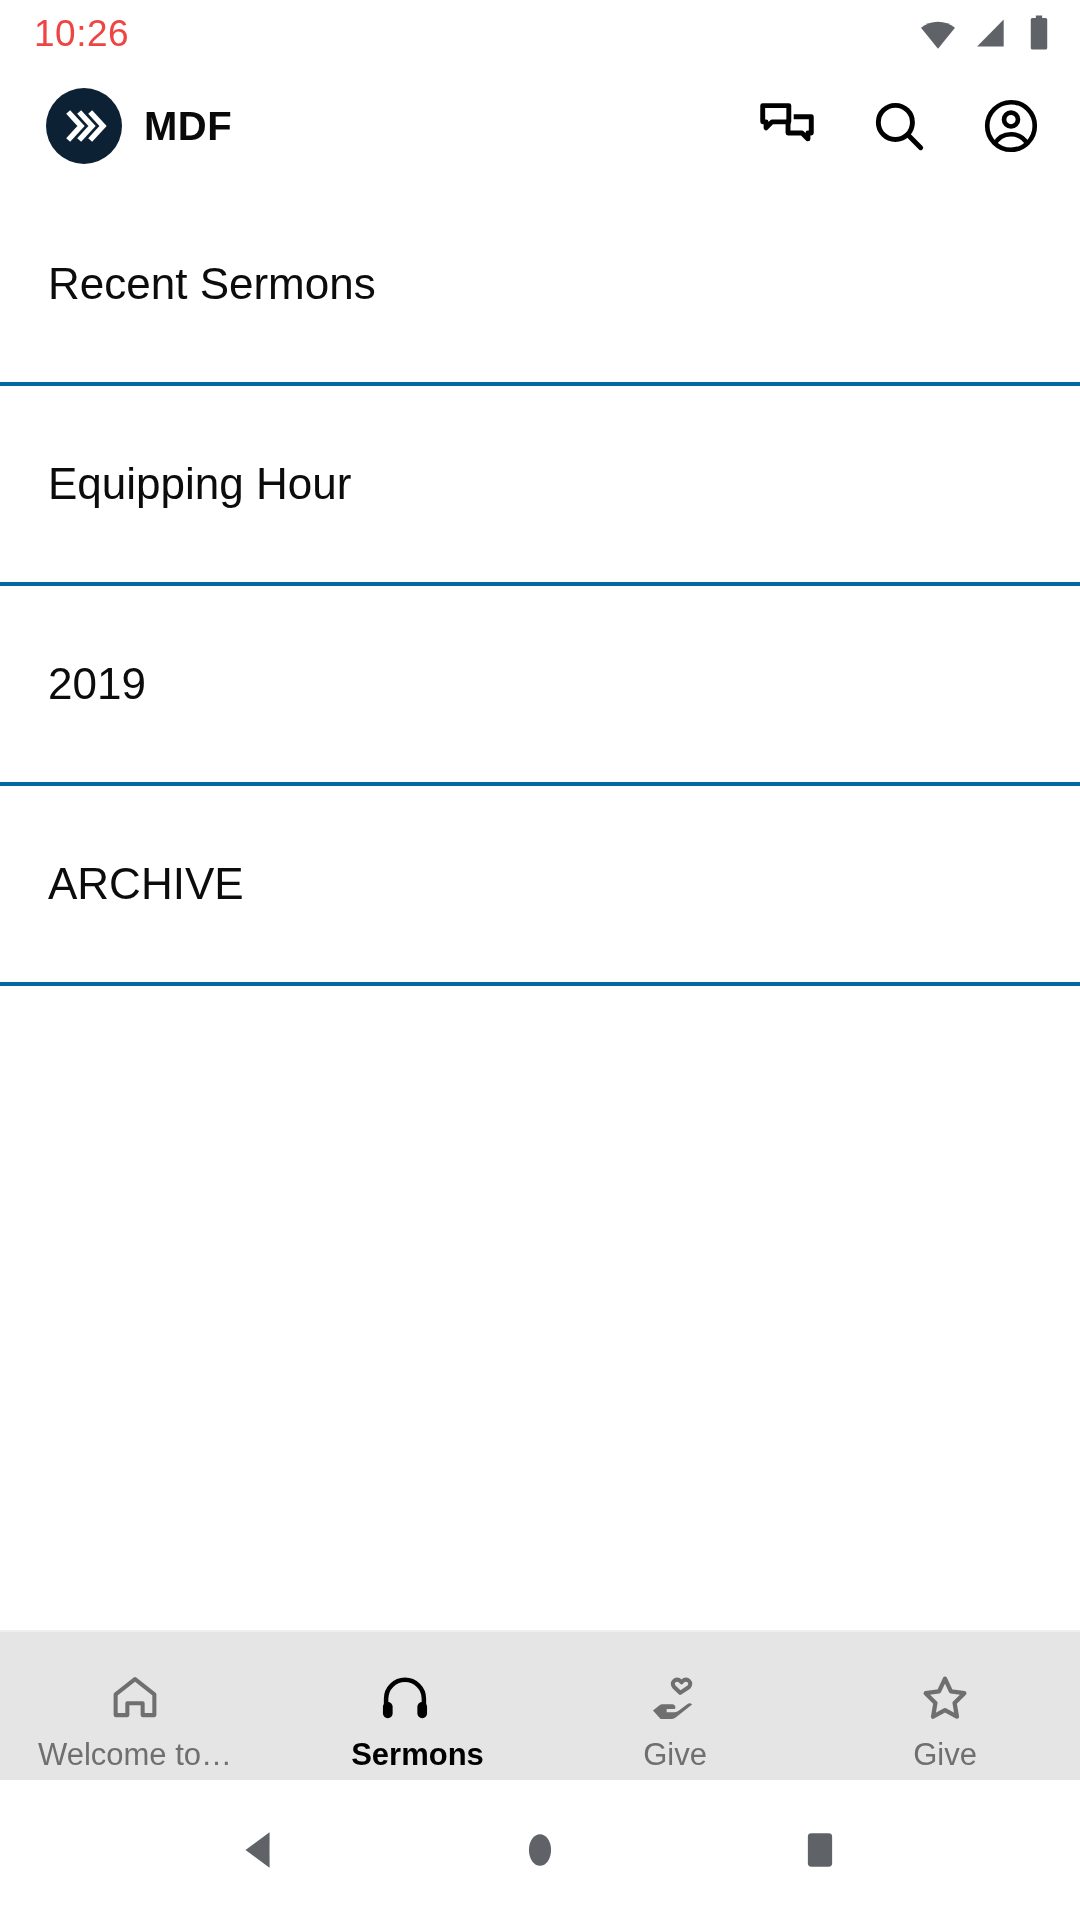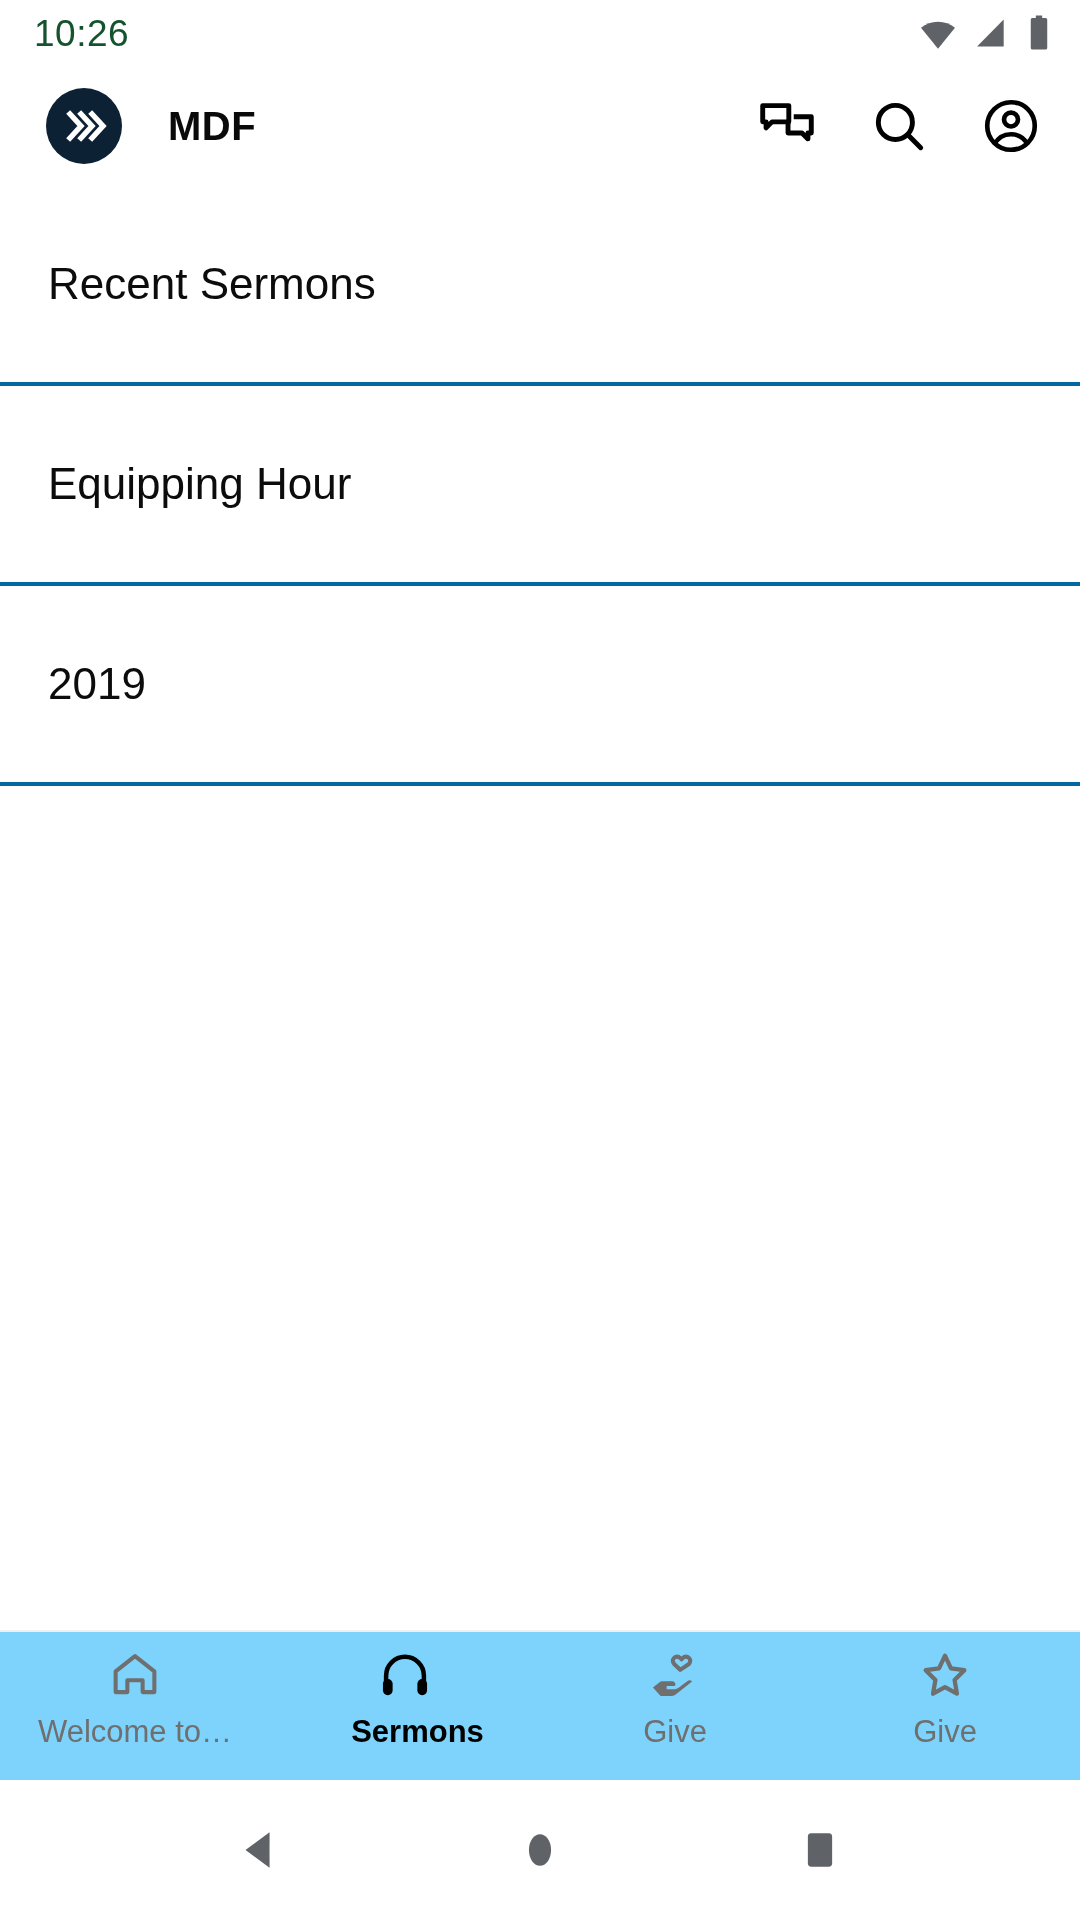--- a/index.html
+++ b/index.html
@@ -10,55 +10,55 @@
     overflow:hidden;
   }
   #phone { position:relative; width:1080px; height:1920px; background:#fff; display:flex; flex-direction:column; }
 
   
   .statusbar {
     height:66px; flex:0 0 66px;
     display:flex; align-items:center; justify-content:space-between;
     padding:0 26px 0 34px;
   }
-  .status-time { font-size:37px; color:#14532d; letter-spacing:.5px; line-height:1; }
+  .status-time { font-size:37px; color:#ef4444; letter-spacing:.5px; line-height:1; }
   .status-icons { display:flex; align-items:center; gap:14px; }
   .status-icons svg { display:block; }
 
   
   .appbar {
     height:120px; flex:0 0 120px;
     display:flex; align-items:center; justify-content:space-between;
     padding:0 30px 0 46px;
   }
   .brand { display:flex; align-items:center; gap:22px; }
   .logo { width:76px; height:76px; border-radius:50%; background:#0d2135; display:flex; align-items:center; justify-content:center; }
   .logo svg { display:block; }
-  .brand-name { font-size:40px; font-weight:bold; color:#0a0a0a; letter-spacing:.5px;margin-left:24px; }
+  .brand-name { font-size:40px; font-weight:bold; color:#0a0a0a; letter-spacing:.5px; }
   .appbar-actions { display:flex; align-items:center; gap:34px; }
   .act-btn { width:78px; height:78px; display:flex; align-items:center; justify-content:center; }
   .act-btn svg { display:block; }
 
   
   .list-area { flex:1 1 auto; position:relative; }
   .list-row {
     height:200px;
     display:flex; align-items:center;
     padding:0 48px;
     border-bottom:4px solid #0369a1;
   }
   .list-row-label { font-size:44px; color:#0c0c0c; line-height:1.1; }
   .list-filler { border:0; }
 
   
   .bottomnav {
     flex:0 0 150px; height:150px;
     border-top:2px solid #efefef;
-    display:flex; align-items:flex-start;
-    background:#7dd3fc;
+    display:flex; align-items:flex-end;
+    background:#e5e5e5;
   }
   .nav-item {
     flex:1 1 0; min-width:0;
     display:flex; flex-direction:column;
     align-items:center; justify-content:center;
     gap:12px; padding:14px 4px 10px;
   }
   .nav-icon { height:58px; display:flex; align-items:center; justify-content:center; }
   .nav-icon svg { display:block; }
   .nav-label {
@@ -148,20 +148,23 @@
   <div class="list-area">
     <div class="list-row">
       <span class="list-row-label">Recent Sermons</span>
     </div>
     <div class="list-row">
       <span class="list-row-label">Equipping Hour</span>
     </div>
     <div class="list-row">
       <span class="list-row-label">2019</span>
     </div>
+    <div class="list-row">
+      <span class="list-row-label">ARCHIVE</span>
+    </div>
     <div class="list-filler"></div>
   </div>
 
   <div class="bottomnav">
 
     <div class="nav-item">
       <span class="nav-icon">
         <svg width="54" height="54" viewBox="0 0 24 24">
           <g fill="none" stroke="#6f6f6f" stroke-width="1.8" stroke-linejoin="round">
             <path d="M3.4 10.4 12 3.6l8.6 6.8v9.2h-5.2v-5.3H8.6v5.3H3.4z"></path>

